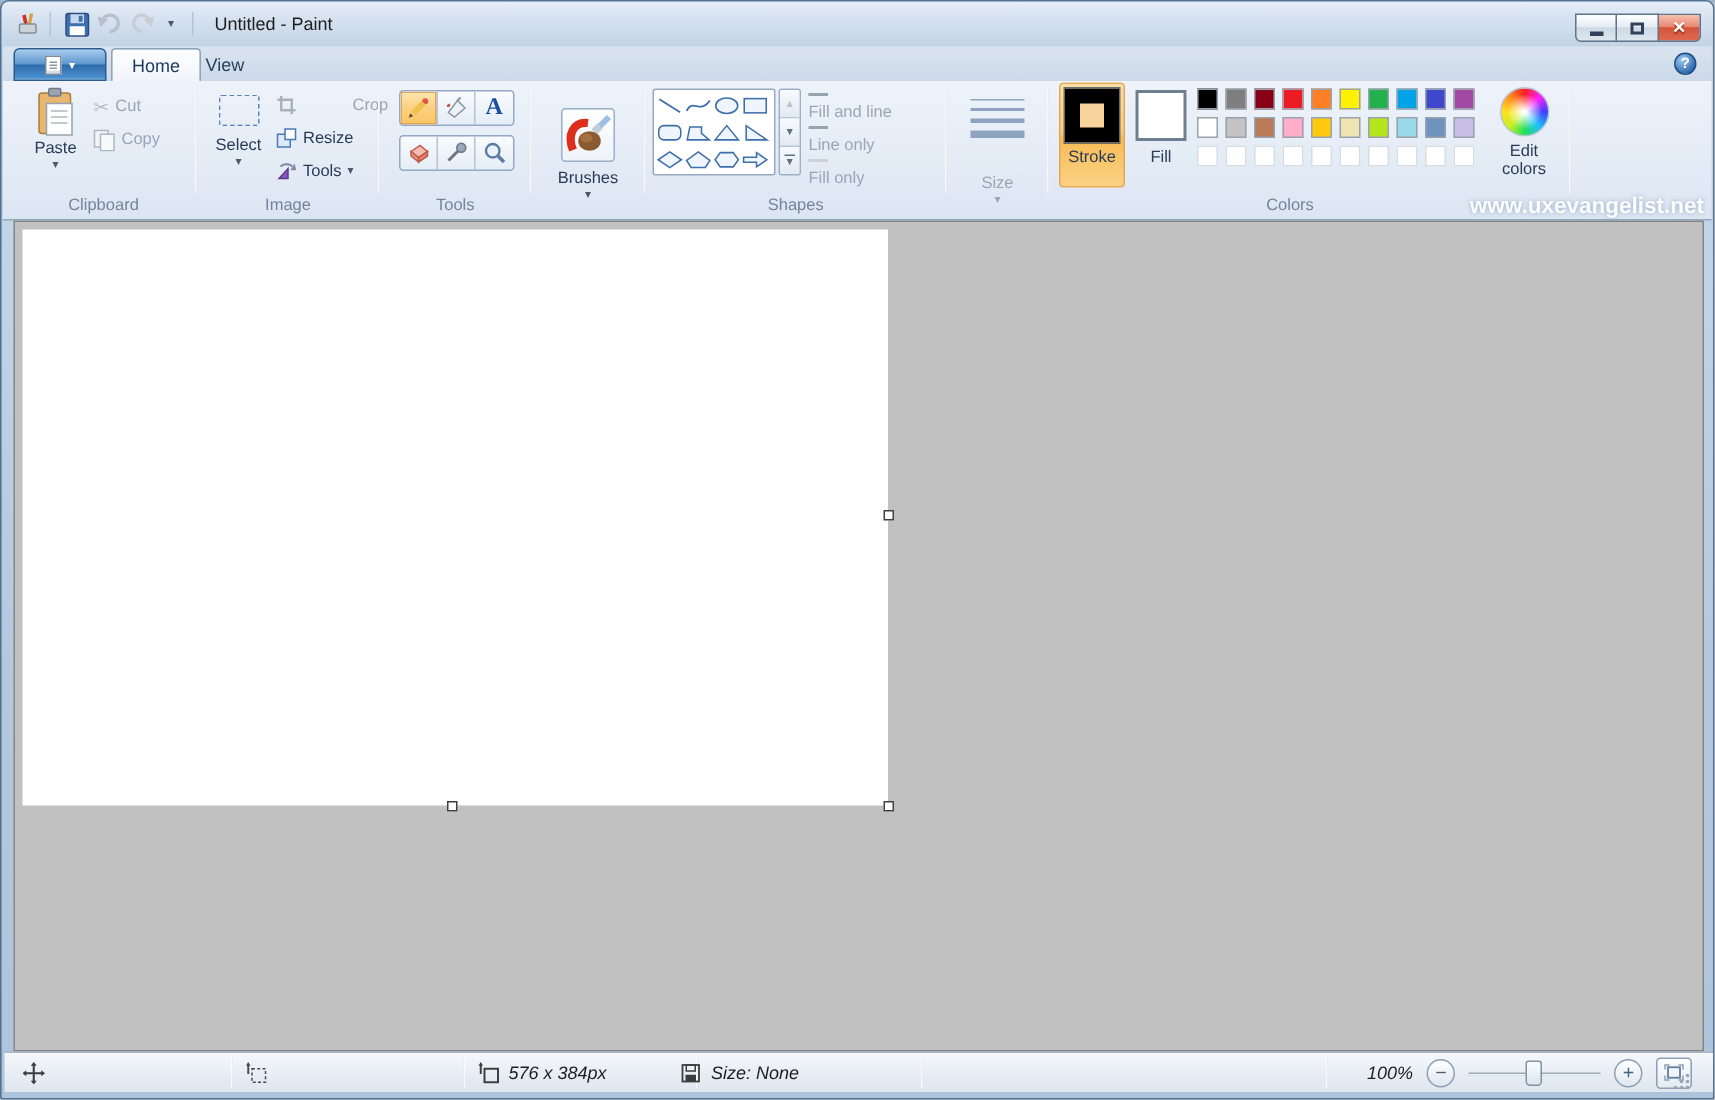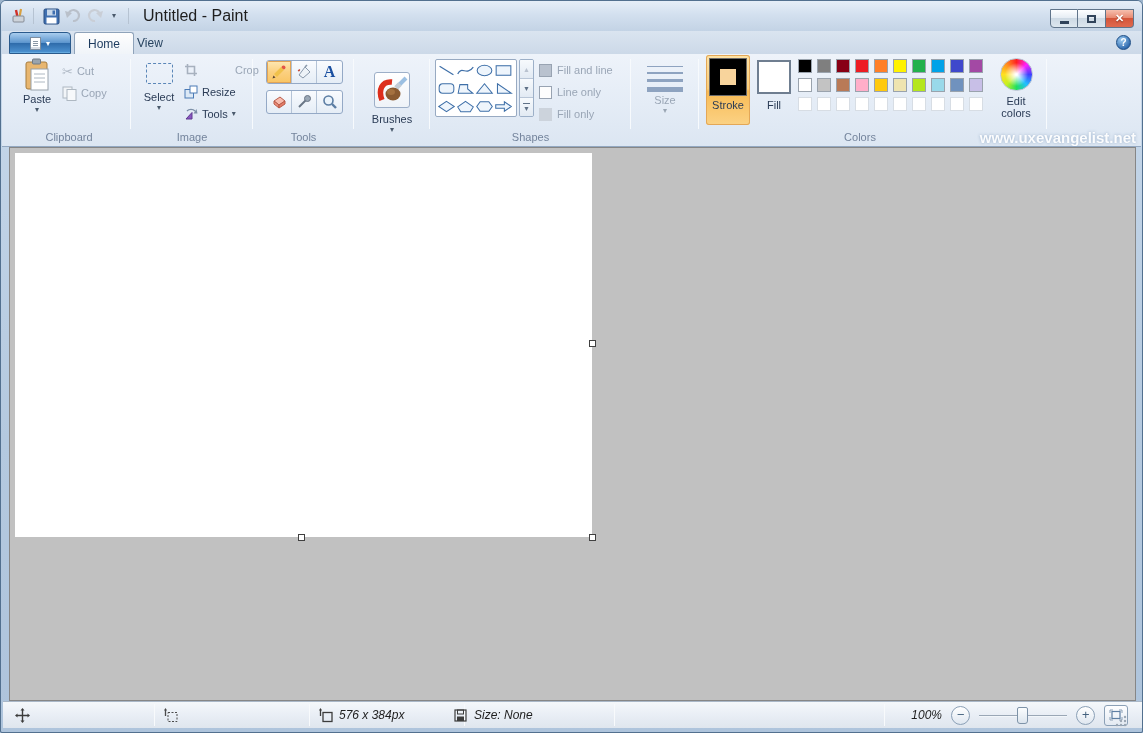--- a/index.html
+++ b/index.html
@@ -7,21 +7,21 @@
   .window{ position:relative; width:1143px; height:733px; border:1px solid #52708f;
     border-radius:6px 6px 2px 2px; overflow:hidden;
     background:linear-gradient(#c9daec,#b4c9df 60%,#aec4dc); }
 
   
   .titlebar{ position:absolute; top:0; left:0; right:0; height:30px;
     background:linear-gradient(#e6eef8,#d3e0ef 45%,#c3d3e5);
     display:flex; align-items:center; padding-left:9px; }
   .tb-sep{ width:1px; height:16px; background:#b6c3d2; margin:0 6px; }
   .qat-btn{ width:22px; height:20px; display:flex; align-items:center; justify-content:center; }
-  .title-text{ font-size:16px; color:#1e1e1e; margin-left:8px; }
+  .title-text{ font-size:12px; color:#1e1e1e; margin-left:8px; }
   .caret{ font-size:8px; color:#4a5a6c; line-height:1; }
   .caret.dis{ color:#9aa6b4; }
 
   .win-controls{ position:absolute; top:8px; right:8px; display:flex; }
   .win-btn{ width:28px; height:19px; border:1px solid #60748a; border-left-width:0;
     background:linear-gradient(#fdfeff,#e6edf4 45%,#cdd9e4 50%,#dde7ef);
     display:flex; align-items:center; justify-content:center; }
   .win-btn:first-child{ border-left-width:1px; border-radius:0 0 0 4px; }
   .win-btn.close{ border-radius:0 0 4px 0;
     background:linear-gradient(#f6bfae,#e88a72 45%,#d4553a 50%,#e0694e);
@@ -84,21 +84,21 @@
     grid-template-columns:repeat(4,19px); grid-auto-rows:18px; padding:1px; }
   .shape-cell{ display:flex; align-items:center; justify-content:center; }
   .shape-scroll{ position:absolute; left:88px; top:5px; width:15px; height:58px; display:flex;
     flex-direction:column; border:1px solid #9db0c8; border-radius:2px; overflow:hidden; }
   .shape-scroll > div{ flex:1; display:flex; flex-direction:column; align-items:center;
     justify-content:center; background:linear-gradient(#f7fafd,#e2eaf3);
     border-bottom:1px solid #b9c6d7; font-size:7px; color:#5f7187; }
   .shape-scroll > div:last-child{ border-bottom:none; }
   .shape-scroll .dis{ color:#b9c2cf; }
   .morebar{ width:7px; height:1px; background:#5f7187; margin-bottom:1px; }
-  .fill-opt{ position:absolute; display:flex; align-items:center; gap:5px; height:16px; }
+  .fill-opt{ position:absolute; display:flex; align-items:flex-start; gap:5px; height:16px;flex-direction:column; }
   .opt-ic{ width:13px; height:13px; }
   .opt-ic.fill-line{ background:#b9c2cf; border:1px solid #98a3b2; }
   .opt-ic.line-only{ background:#fdfdfd; border:1px solid #98a3b2; }
   .opt-ic.fill-only{ background:#ccd3dc; border:1px solid #ccd3dc; }
   
   .size-lines{ display:flex; flex-direction:column; gap:5px; width:36px; margin-top:8px; }
   .size-lines div{ background:#8ea3c0; width:100%; }
   
   .stroke-btn{ left:6px; top:1px; width:44px; height:70px;
     background:linear-gradient(#fde2a5,#fbcd79 48%,#f8bb55 52%,#fbd285);
@@ -429,21 +429,21 @@
     <div class="vsep" style="left:628px;"></div>
 
     <div class="group" style="left:630px; width:66px;">
       <div class="bigbtn" style="left:13px; top:2px; width:40px;">
         <div class="size-lines">
           <div style="height:1px;"></div>
             <div style="height:2px;"></div>
           <div style="height:3px;"></div>
             <div style="height:5px;"></div>
         </div>
-        <span class="lbl dis" style="margin-top:1px;">Size</span>
+        <span class="lbl dis" style="margin-top:23px;">Size</span>
         <span class="caret dis">▾</span>
       </div>
     </div>
     <div class="vsep" style="left:696px;"></div>
 
     <div class="group" style="left:698px; width:346px;">
       <div class="bigbtn stroke-btn">
         <div class="stroke-swatch">
           <div class="stroke-center"></div>
         </div>

